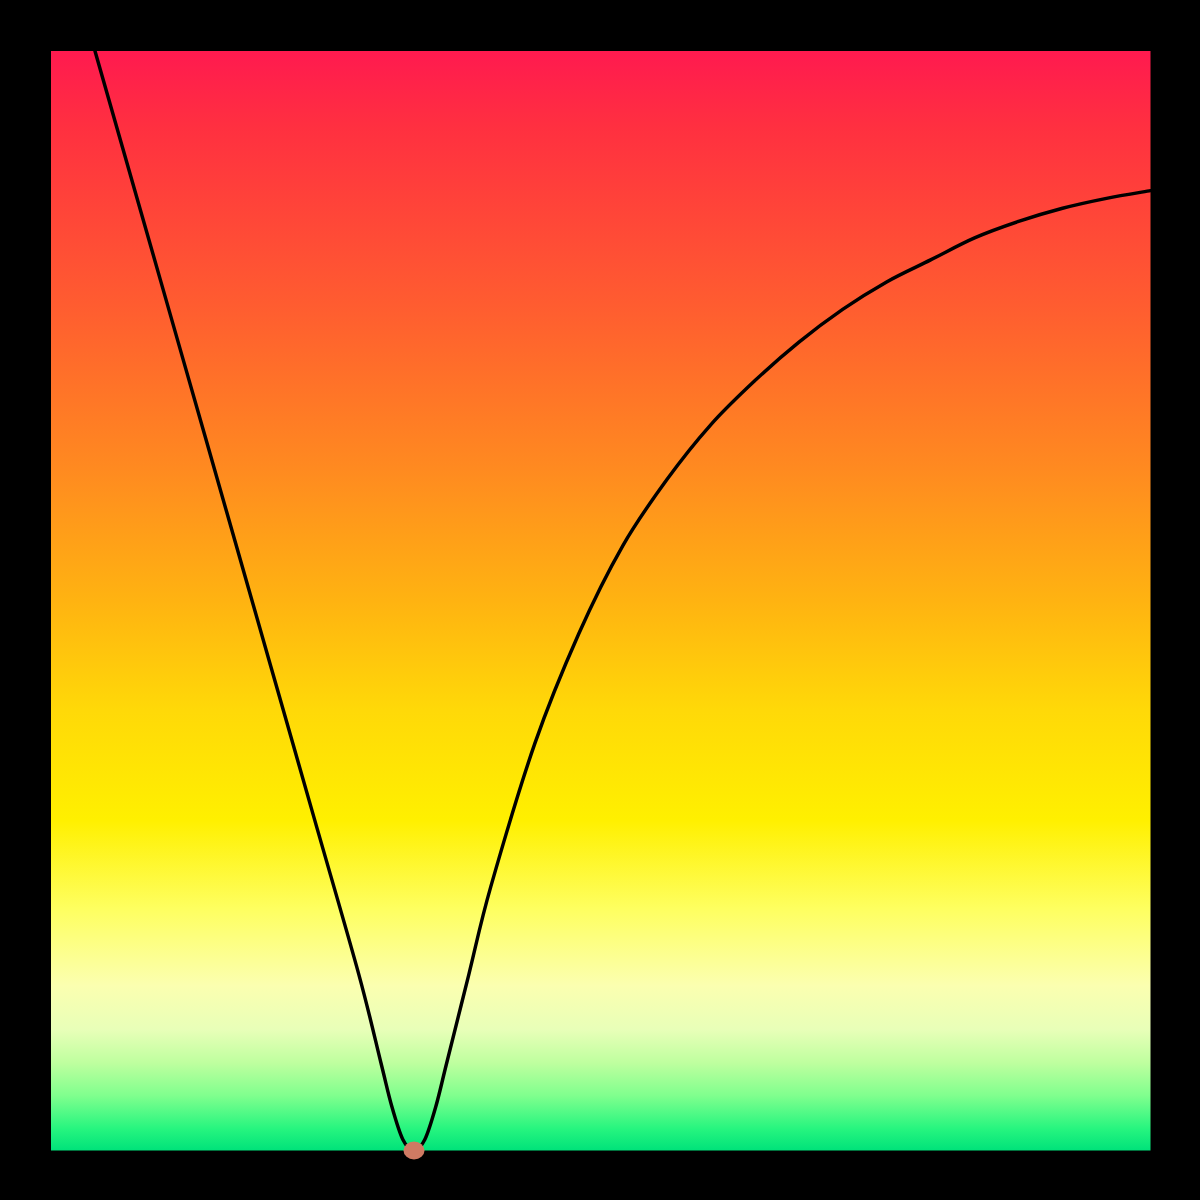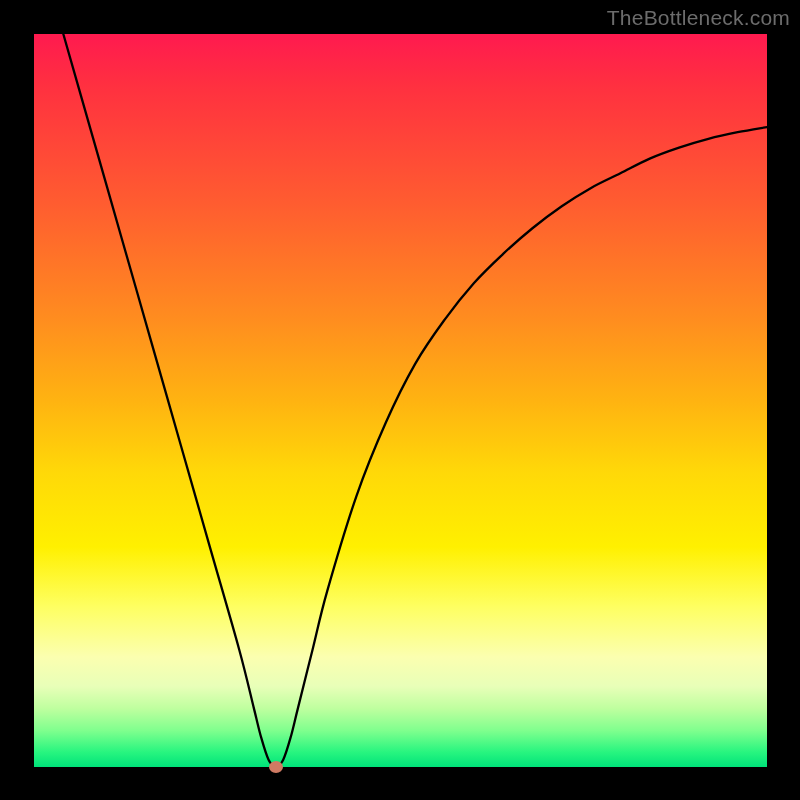--- a/index.html
+++ b/index.html
@@ -72,14 +72,13 @@
 </head>
 <body>
 
 <div class="frame">
   <div class="plot-area">
     <svg class="curve" viewBox="0 0 733 733" preserveAspectRatio="none">
       <path id="curve-path" d="M 29.32 0.00 C 34.21 17.10, 48.87 68.41, 58.64 102.62 C 68.41 136.83, 78.19 171.03, 87.96 205.24 C 97.73 239.45, 107.51 273.65, 117.28 307.86 C 127.05 342.07, 136.83 376.27, 146.60 410.48 C 156.37 444.69, 166.15 478.89, 175.92 513.10 C 185.69 547.31, 197.91 588.84, 205.24 615.72 C 212.57 642.60, 216.24 659.70, 219.90 674.36 C 223.56 689.02, 224.79 695.13, 227.23 703.68 C 229.67 712.23, 232.12 720.78, 234.56 725.67 C 237.00 730.56, 239.45 733.00, 241.89 733.00 C 244.33 733.00, 246.78 730.56, 249.22 725.67 C 251.66 720.78, 254.11 712.23, 256.55 703.68 C 258.99 695.13, 260.21 689.02, 263.88 674.36 C 267.55 659.70, 273.65 635.27, 278.54 615.72 C 283.43 596.17, 285.87 582.74, 293.20 557.08 C 300.53 531.43, 312.75 489.89, 322.52 461.79 C 332.29 433.69, 342.07 410.48, 351.84 388.49 C 361.61 366.50, 371.39 346.95, 381.16 329.85 C 390.93 312.75, 400.71 299.31, 410.48 285.87 C 420.25 272.43, 430.03 260.21, 439.80 249.22 C 449.57 238.22, 459.35 229.06, 469.12 219.90 C 478.89 210.74, 488.67 202.19, 498.44 194.25 C 508.21 186.30, 517.99 178.97, 527.76 172.25 C 537.53 165.54, 547.31 159.43, 557.08 153.93 C 566.85 148.43, 576.63 144.16, 586.40 139.27 C 596.17 134.38, 605.95 128.89, 615.72 124.61 C 625.49 120.33, 635.27 116.91, 645.04 113.62 C 654.81 110.32, 664.59 107.38, 674.36 104.82 C 684.13 102.25, 693.91 100.18, 703.68 98.22 C 713.45 96.27, 728.11 93.95, 733.00 93.09" fill="none" stroke="#000" stroke-width="2.3" stroke-linejoin="round" stroke-linecap="round"></path>
     </svg>
     <div id="marker" class="marker" style="left: 241.89px; top: 733px; background: rgb(207, 122, 99);"></div>
   </div>
-  <div class="watermark">TheBottleneck.com</div>
 </div>
 
 </body></html>

